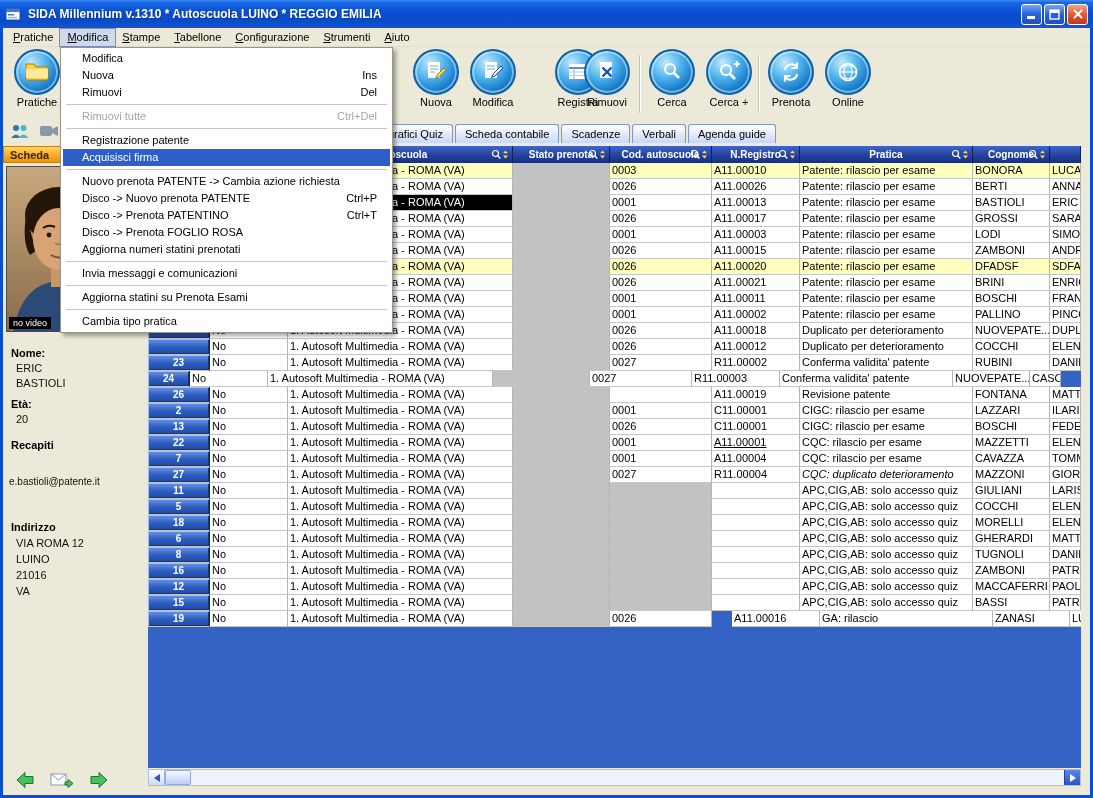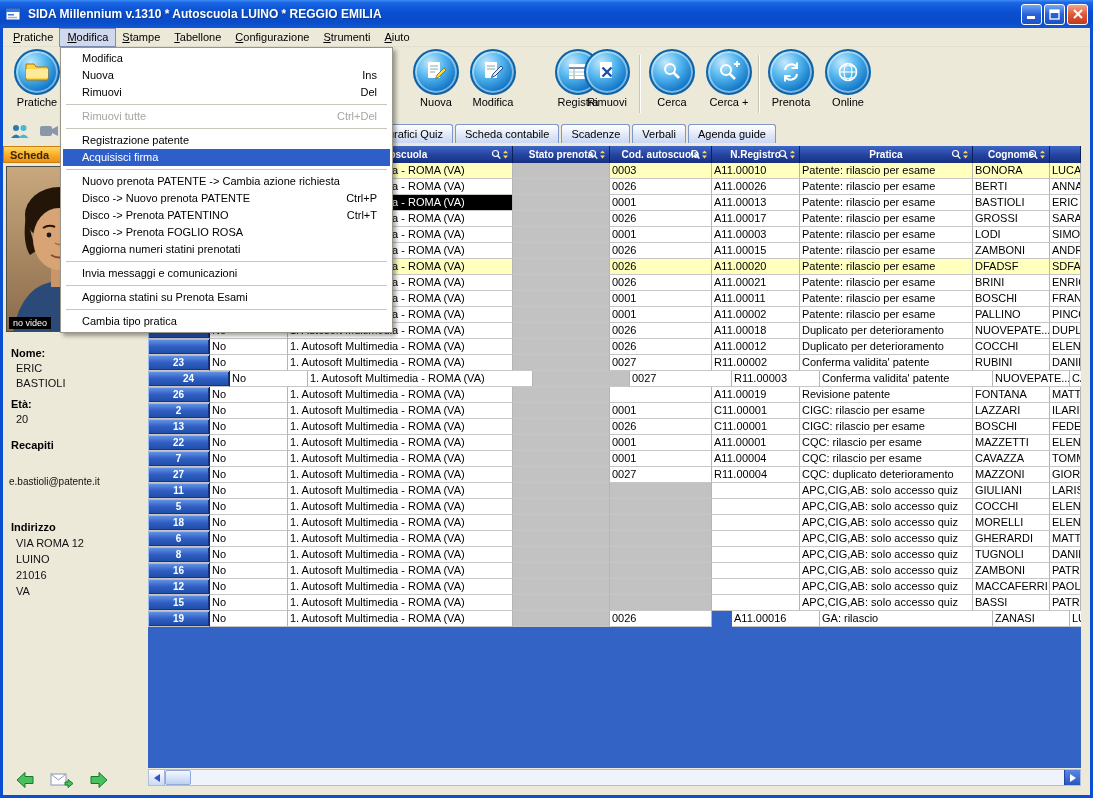--- a/index.html
+++ b/index.html
@@ -507,21 +507,21 @@
             <div class="cell" style="width: 78px;">No</div>
             <div class="cell" style="width: 225px;">1. Autosoft Multimedia - ROMA (VA)</div>
             <div class="cell gray" style="width: 97px;"></div>
             <div class="cell" style="width: 102px;">0027</div>
             <div class="cell" style="width: 88px;">R11.00002</div>
             <div class="cell" style="width: 173px;">Conferma validita' patente</div>
             <div class="cell" style="width: 77px;">RUBINI</div>
             <div class="cell" style="width: 31px;">DANIEL</div>
           </div>
           <div class="grid-row">
-            <div class="cell badge" style="width: 82px;">24</div>
+            <div class="cell badge" style="width: 42px;">24</div>
             <div class="cell" style="width: 78px;">No</div>
             <div class="cell" style="width: 225px;">1. Autosoft Multimedia - ROMA (VA)</div>
             <div class="cell gray" style="width: 97px;"></div>
             <div class="cell" style="width: 102px;">0027</div>
             <div class="cell" style="width: 88px;">R11.00003</div>
             <div class="cell" style="width: 173px;">Conferma validita' patente</div>
             <div class="cell" style="width: 77px;">NUOVEPATE...</div>
             <div class="cell" style="width: 31px;">CASO3</div>
           </div>
           <div class="grid-row">
@@ -556,21 +556,21 @@
             <div class="cell" style="width: 173px;">CIGC: rilascio per esame</div>
             <div class="cell" style="width: 77px;">BOSCHI</div>
             <div class="cell" style="width: 31px;">FEDER</div>
           </div>
           <div class="grid-row">
             <div class="cell badge" style="width: 62px;">22</div>
             <div class="cell" style="width: 78px;">No</div>
             <div class="cell" style="width: 225px;">1. Autosoft Multimedia - ROMA (VA)</div>
             <div class="cell gray" style="width: 97px;"></div>
             <div class="cell" style="width: 102px;">0001</div>
-            <div class="cell" style="width: 88px;">A11.00001</div>
+            <div class="cell" style="width: 88px; text-decoration: underline;">A11.00001</div>
             <div class="cell" style="width: 173px;">CQC: rilascio per esame</div>
             <div class="cell" style="width: 77px;">MAZZETTI</div>
             <div class="cell" style="width: 31px;">ELENA</div>
           </div>
           <div class="grid-row">
             <div class="cell badge" style="width: 62px;">7</div>
             <div class="cell" style="width: 78px;">No</div>
             <div class="cell" style="width: 225px;">1. Autosoft Multimedia - ROMA (VA)</div>
             <div class="cell gray" style="width: 97px;"></div>
             <div class="cell" style="width: 102px;">0001</div>
@@ -579,21 +579,21 @@
             <div class="cell" style="width: 77px;">CAVAZZA</div>
             <div class="cell" style="width: 31px;">TOMMA</div>
           </div>
           <div class="grid-row">
             <div class="cell badge" style="width: 62px;">27</div>
             <div class="cell" style="width: 78px;">No</div>
             <div class="cell" style="width: 225px;">1. Autosoft Multimedia - ROMA (VA)</div>
             <div class="cell gray" style="width: 97px;"></div>
             <div class="cell" style="width: 102px;">0027</div>
             <div class="cell" style="width: 88px;">R11.00004</div>
-            <div class="cell" style="width: 173px;">CQC: duplicato deterioramento</div>
+            <div class="cell" style="width: 173px; font-style: italic;">CQC: duplicato deterioramento</div>
             <div class="cell" style="width: 77px;">MAZZONI</div>
             <div class="cell" style="width: 31px;">GIORG</div>
           </div>
           <div class="grid-row">
             <div class="cell badge" style="width: 62px;">11</div>
             <div class="cell" style="width: 78px;">No</div>
             <div class="cell" style="width: 225px;">1. Autosoft Multimedia - ROMA (VA)</div>
             <div class="cell gray" style="width: 97px;"></div>
             <div class="cell gray" style="width: 102px;"></div>
             <div class="cell" style="width: 88px;"></div>

